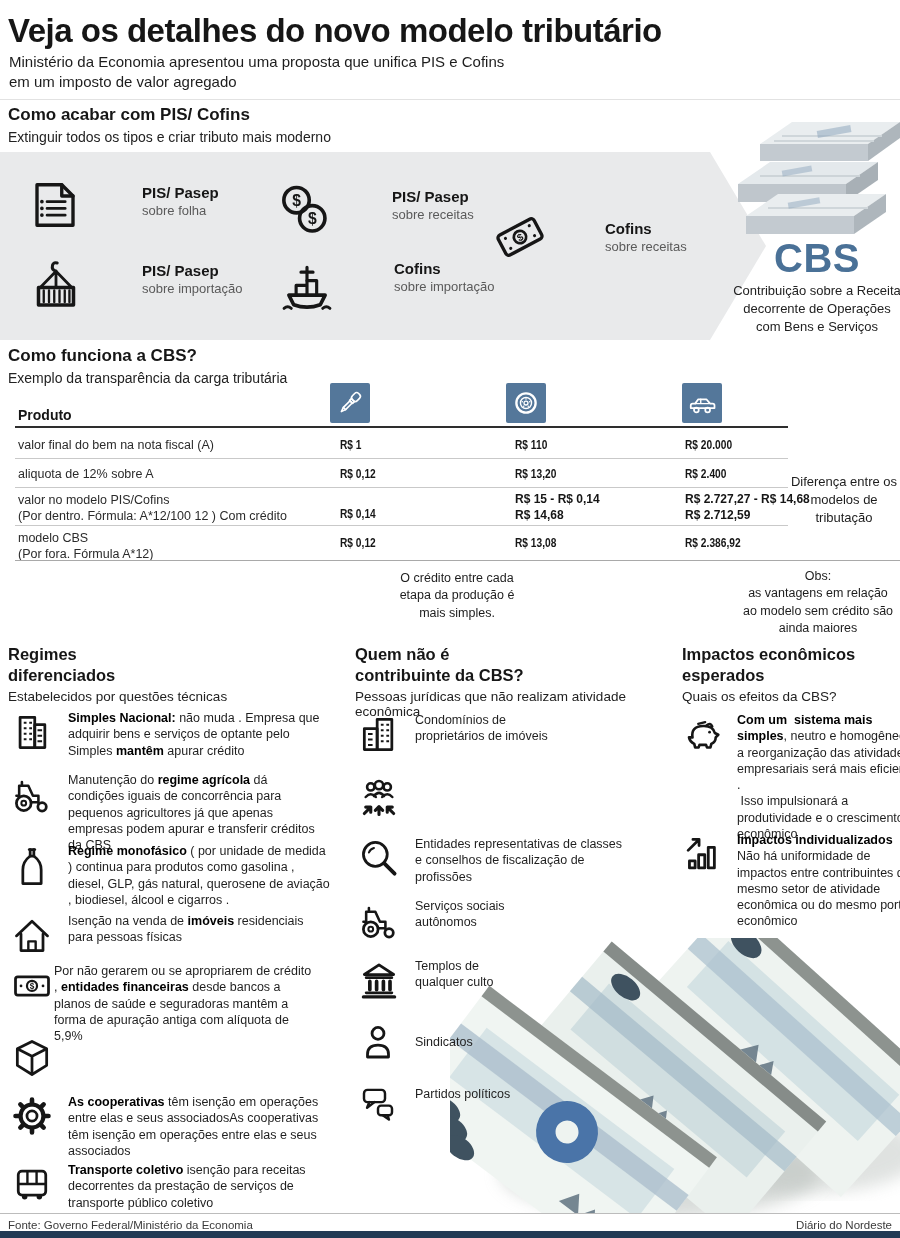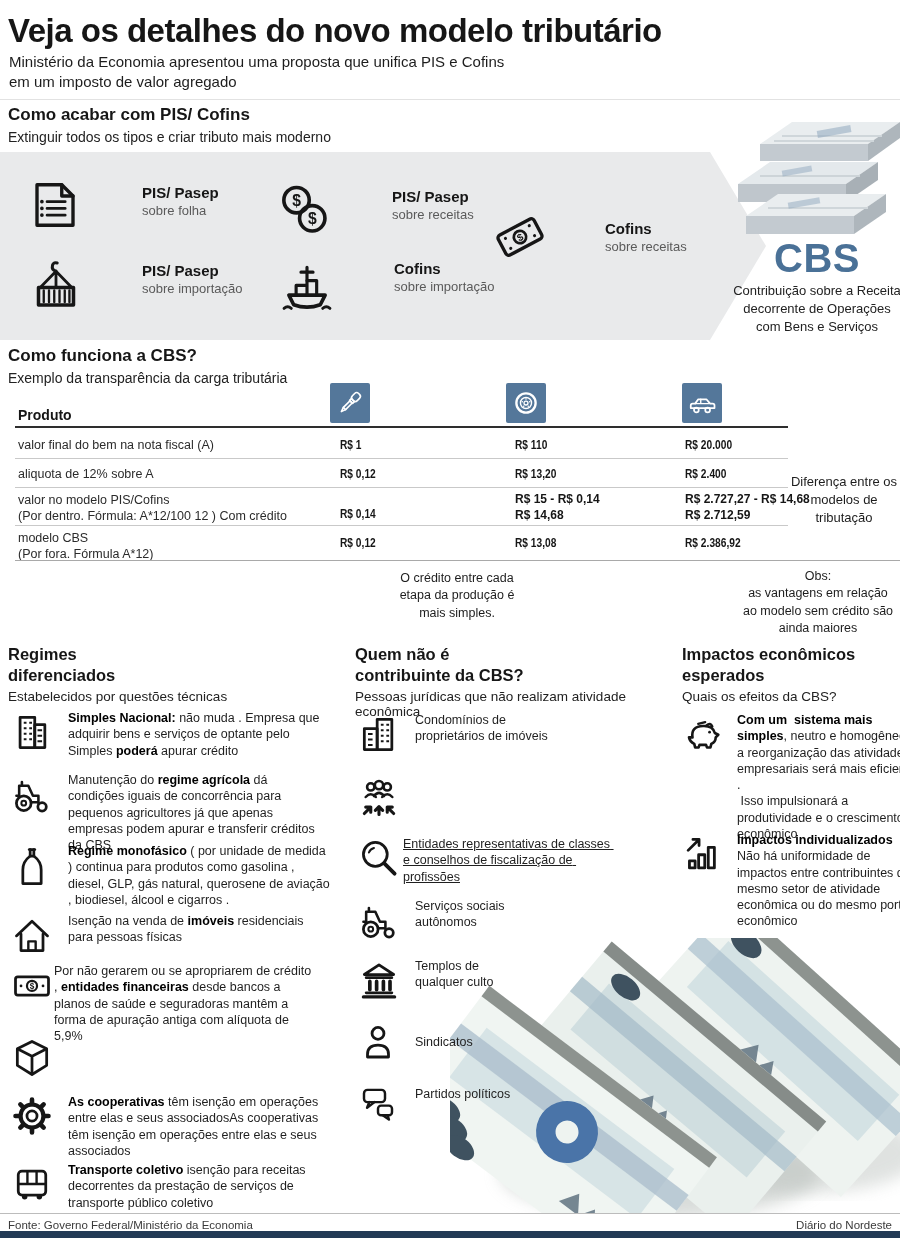--- a/index.html
+++ b/index.html
@@ -421,21 +421,21 @@
     <span>diferenciados</span></div>
     <div class="col-sub" style="margin-top:3px;">Estabelecidos por questões técnicas</div>
   </div>
 
   <div class="z2 col-item" style="left:10px;top:710px;">
     <span class="bicon">
         <svg width="44" height="44">
           <use href="#i-building"></use>
         </svg>
       </span>
-    <div class="it-text" style="margin-left:14px;width:252px;"><b>Simples Nacional:</b><span> não muda . Empresa que adquirir bens e serviços de optante pelo Simples </span><b>poderá</b><span> apurar crédito</span></div>
+    <div class="it-text" style="margin-left:14px;width:252px;"><b>Simples Nacional:</b><span> não muda . Empresa que adquirir bens e serviços de optante pelo Simples </span><b>mantêm</b><span> apurar crédito</span></div>
   </div>
   <div class="z2 col-item" style="left:10px;top:772px;">
     <span class="bicon">
         <svg width="44" height="44">
           <use href="#i-tractor"></use>
         </svg>
       </span>
     <div class="it-text" style="margin-left:14px;width:258px;"><span>Manutenção do </span><b>regime agrícola</b><span> dá condições iguais de concorrência para pequenos agricultores já que apenas empresas podem apurar e transferir créditos da CBS</span></div>
   </div>
   <div class="z2 col-item" style="left:10px;top:843px;">
@@ -506,21 +506,21 @@
           <use href="#i-charity"></use>
         </svg>
       </span>
   </div>
   <div class="z2 col-item" style="left:357px;top:836px;">
     <span class="bicon">
         <svg width="44" height="44">
           <use href="#i-magnifier"></use>
         </svg>
       </span>
-    <div class="it-text" style="margin-left:2px;width:215px;text-decoration:underline;">Entidades representativas de classes e conselhos de fiscalização de profissões</div>
+    <div class="it-text" style="margin-left:14px;width:215px;">Entidades representativas de classes e conselhos de fiscalização de profissões</div>
   </div>
   <div class="z2 col-item" style="left:357px;top:898px;">
     <span class="bicon">
         <svg width="44" height="44">
           <use href="#i-tractor"></use>
         </svg>
       </span>
     <div class="it-text" style="margin-left:14px;width:130px;">Serviços sociais autônomos</div>
   </div>
   <div class="z2 col-item" style="left:357px;top:958px;">

